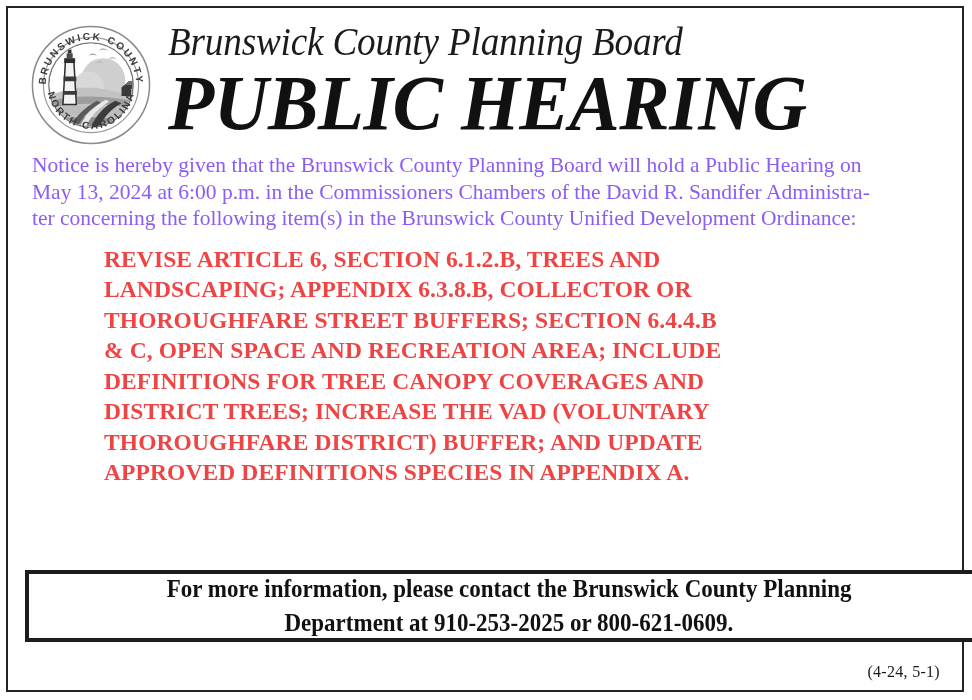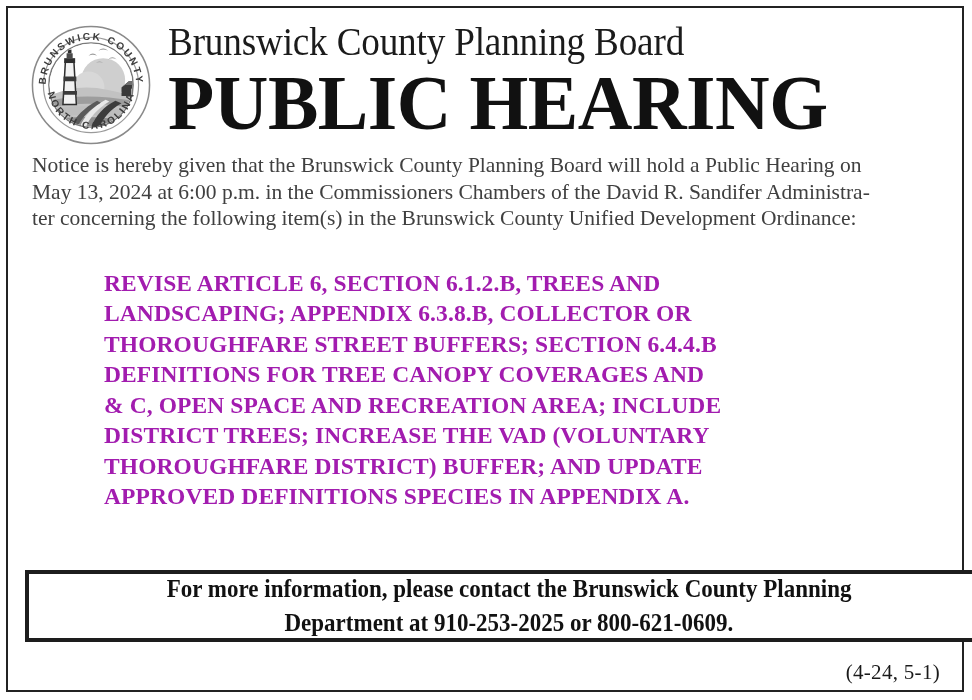--- a/index.html
+++ b/index.html
@@ -51,20 +51,21 @@
   }
   .seal {
     display: block;
     width: 122px;
     height: 122px;
   }
   .masthead-text {
     flex: 1 1 auto;
     padding-left: 6px;
     padding-top: 2px;
+    font-style: italic;
   }
   .org-line {
     font-family: "Liberation Serif", "DejaVu Serif", serif;
     font-size: 40px;
     line-height: 44px;
     letter-spacing: -0.2px;
     color: #1b1b1b;
     white-space: nowrap;
     transform: scaleX(0.93);
     transform-origin: left center;
@@ -82,33 +83,33 @@
     transform-origin: left center;
   }
 
   
   .lede {
     margin-top: 6px;
     padding: 0 2px 0 6px;
     font-size: 21.5px;
     line-height: 26.5px;
     text-align: justify;
-    color: #404040;
+    color: #8b5cf6;
   }
   .lede > span { display: block; white-space: nowrap; }
 
   
   .items {
-    margin-top: 36px;
+    margin-top: 12px;
     padding-left: 78px;
     font-weight: bold;
     font-size: 23.5px;
     line-height: 30.5px;
     letter-spacing: 0.1px;
-    color: #a21caf;
+    color: #ef4444;
   }
   .items > span { display: block; white-space: nowrap; }
 
   
   .contact-box {
     position: absolute;
     left: 17px;
     top: 562px;
     width: 968px;
     height: 72px;
@@ -127,21 +128,21 @@
     white-space: nowrap;
     color: #111111;
     transform: scaleX(0.92);
   }
 
   
   .run-dates {
     position: absolute;
     right: 22px;
     bottom: 8px;
-    font-size: 21px;
+    font-size: 16px;
     line-height: 20px;
     color: #1a1a1a;
     letter-spacing: 0.3px;
   }
 </style>
 </head>
 <body>
 
 <div class="notice">
   <div class="notice-inner">
@@ -213,22 +214,22 @@
     <div class="lede">
       <span>Notice is hereby given that the Brunswick County Planning Board will hold a Public Hearing on</span>
       <span>May 13, 2024 at 6:00 p.m. in the Commissioners Chambers of the David R. Sandifer Administra-</span>
       <span>ter concerning the following item(s) in the Brunswick County Unified Development Ordinance:</span>
     </div>
 
     <div class="items">
       <span>REVISE ARTICLE 6, SECTION 6.1.2.B, TREES AND</span>
       <span>LANDSCAPING; APPENDIX 6.3.8.B, COLLECTOR OR</span>
       <span>THOROUGHFARE STREET BUFFERS; SECTION 6.4.4.B</span>
+      <span>&amp; C, OPEN SPACE AND RECREATION AREA; INCLUDE</span>
       <span>DEFINITIONS FOR TREE CANOPY COVERAGES AND</span>
-      <span>&amp; C, OPEN SPACE AND RECREATION AREA; INCLUDE</span>
       <span>DISTRICT TREES; INCREASE THE VAD (VOLUNTARY</span>
       <span>THOROUGHFARE DISTRICT) BUFFER; AND UPDATE</span>
       <span>APPROVED DEFINITIONS SPECIES IN APPENDIX A.</span>
     </div>
 
     <div class="contact-box">
       <div class="contact-line">For more information, please contact the Brunswick County Planning</div>
       <div class="contact-line">Department at 910-253-2025 or 800-621-0609.</div>
     </div>
 

